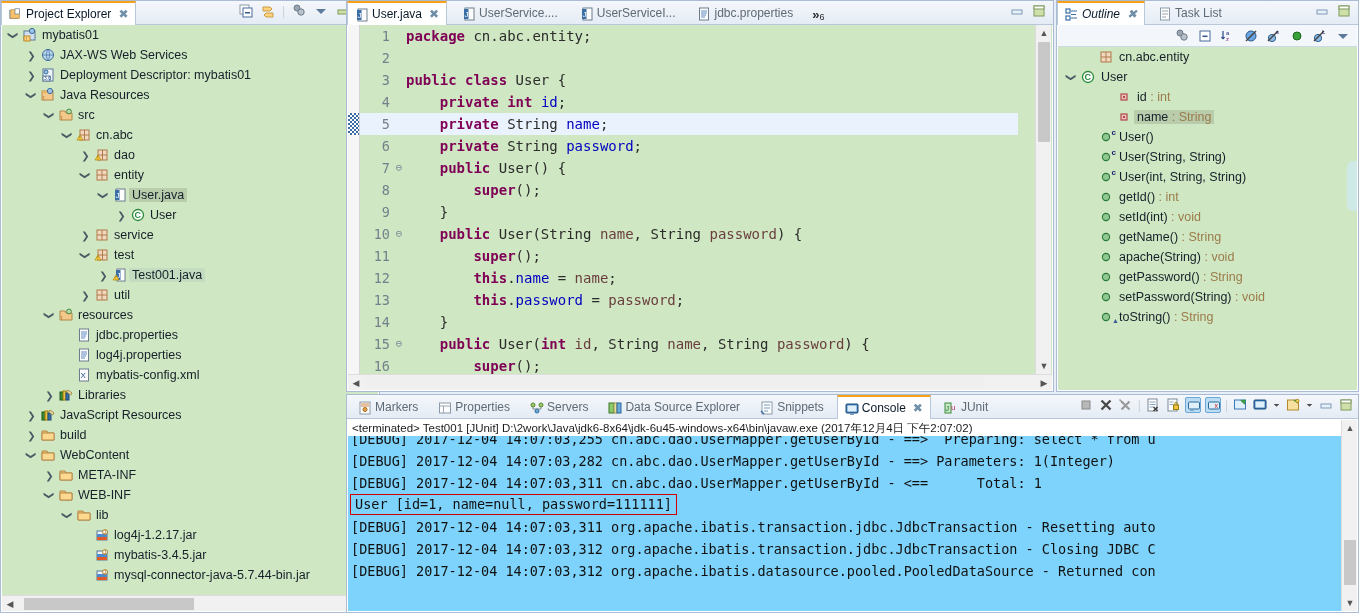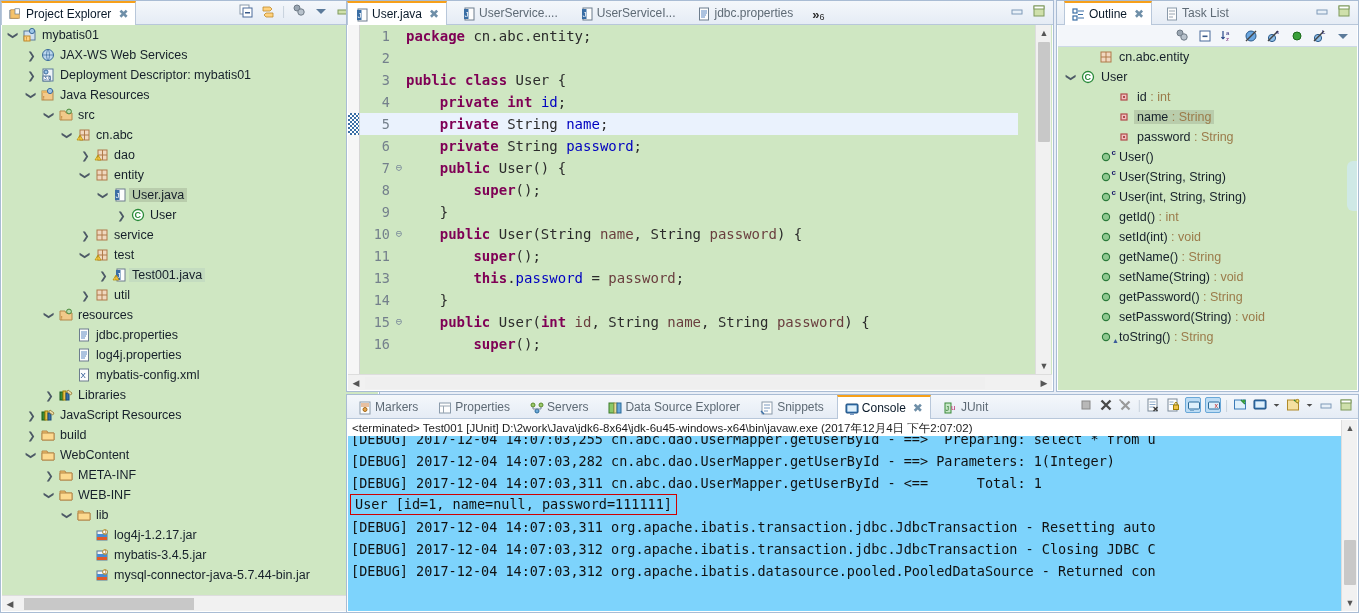--- a/index.html
+++ b/index.html
@@ -566,20 +566,25 @@
             <span class="lnum">10</span>
             <span class="fold">⊖</span>
             <span class="ctext"><span>    </span><span class="k">public</span><span> User(String </span><span class="lf">name</span><span>, String </span><span class="lf">password</span><span>) {</span></span>
           </div>
           <div class="cline">
             <span class="lnum">11</span>
             <span class="fold"></span>
             <span class="ctext"><span>        </span><span class="k">super</span><span>();</span></span>
           </div>
           <div class="cline">
+            <span class="lnum">12</span>
+            <span class="fold"></span>
+            <span class="ctext"><span>        </span><span class="k">this</span><span>.</span><span class="f">name</span><span> = </span><span class="lf">name</span><span>;</span></span>
+          </div>
+          <div class="cline">
             <span class="lnum">13</span>
             <span class="fold"></span>
             <span class="ctext"><span>        </span><span class="k">this</span><span>.</span><span class="f">password</span><span> = </span><span class="lf">password</span><span>;</span></span>
           </div>
           <div class="cline">
             <span class="lnum">14</span>
             <span class="fold"></span>
             <span class="ctext"><span>    }</span></span>
           </div>
           <div class="cline">
@@ -601,21 +606,21 @@
       <div class="hsb" style="left:0;right:0;bottom:0;">
         <div class="ar" style="left:0;">◀</div>
         <div class="thumb" style="left:17px;width:620px;background:#efefef;"></div>
         <div class="ar" style="right:0;">▶</div>
       </div>
     </div>
   </div>
 
   <div class="panel" style="left:1056px;top:0;width:303px;height:392px;">
     <div class="tabbar" id="outline-tabbar">
-        <div class="vtab active" style="margin-left: 7px;">
+        <div class="vtab active" style="margin-left: 0px; font-style: italic;">
           <span class="ico"><svg width="16" height="16" viewBox="0 0 16 16">
               <rect x="2" y="2" width="4" height="4" fill="#fff" stroke="#3a6ea5" stroke-width="1.2"></rect>
               <rect x="2" y="9" width="4" height="4" fill="#fff" stroke="#3a6ea5" stroke-width="1.2"></rect>
               <path d="M7 4h6M7 11h6M7 7.5h5" stroke="#3a6ea5" stroke-width="1.1"></path>
             </svg></span>
           <span>Outline</span>
           <span class="closex">✖</span>
         </div>
         <div class="vtab" style="margin-left: 6px; text-align: center;">
           <span class="ico"><svg width="16" height="16" viewBox="0 0 16 16">
@@ -719,30 +724,20 @@
         <div class="orow sel" style="padding-left: 42px;">
           <span class="arrow"></span>
           <span class="oic">
             <svg width="16" height="16" viewBox="0 0 16 16">
               <rect x="5" y="5" width="6" height="6" fill="#f0c0c0" stroke="#b04a4a" stroke-width="1.2"></rect>
               <rect x="7" y="7" width="2" height="2" fill="#b04a4a"></rect>
             </svg>
           </span>
           <span class="olabel"><span>name</span><span class="otype"> : String</span></span>
         </div>
-        <div class="orow" style="padding-left: 42px;">
-          <span class="arrow"></span>
-          <span class="oic">
-            <svg width="16" height="16" viewBox="0 0 16 16">
-              <rect x="5" y="5" width="6" height="6" fill="#f0c0c0" stroke="#b04a4a" stroke-width="1.2"></rect>
-              <rect x="7" y="7" width="2" height="2" fill="#b04a4a"></rect>
-            </svg>
-          </span>
-          <span class="olabel"><span>password</span><span class="otype"> : String</span></span>
-        </div>
         <div class="orow" style="padding-left: 24px;">
           <span class="arrow"></span>
           <span class="oic">
             <svg width="16" height="16" viewBox="0 0 16 16">
               <circle cx="8" cy="8" r="3.6" fill="#8fc890" stroke="#2a7a3a" stroke-width="1.1"></circle>
             </svg>
             <span class="sup">c</span>
           </span>
           <span class="olabel"><span>User()</span><span class="otype"></span></span>
         </div>
@@ -793,21 +788,21 @@
           </span>
           <span class="olabel"><span>getName()</span><span class="otype"> : String</span></span>
         </div>
         <div class="orow" style="padding-left: 24px;">
           <span class="arrow"></span>
           <span class="oic">
             <svg width="16" height="16" viewBox="0 0 16 16">
               <circle cx="8" cy="8" r="3.6" fill="#8fc890" stroke="#2a7a3a" stroke-width="1.1"></circle>
             </svg>
           </span>
-          <span class="olabel"><span>setName(String)</span><span class="otype"> : void</span></span>
+          <span class="olabel"><span>apache(String)</span><span class="otype"> : void</span></span>
         </div>
         <div class="orow" style="padding-left: 24px;">
           <span class="arrow"></span>
           <span class="oic">
             <svg width="16" height="16" viewBox="0 0 16 16">
               <circle cx="8" cy="8" r="3.6" fill="#8fc890" stroke="#2a7a3a" stroke-width="1.1"></circle>
             </svg>
           </span>
           <span class="olabel"><span>getPassword()</span><span class="otype"> : String</span></span>
         </div>

